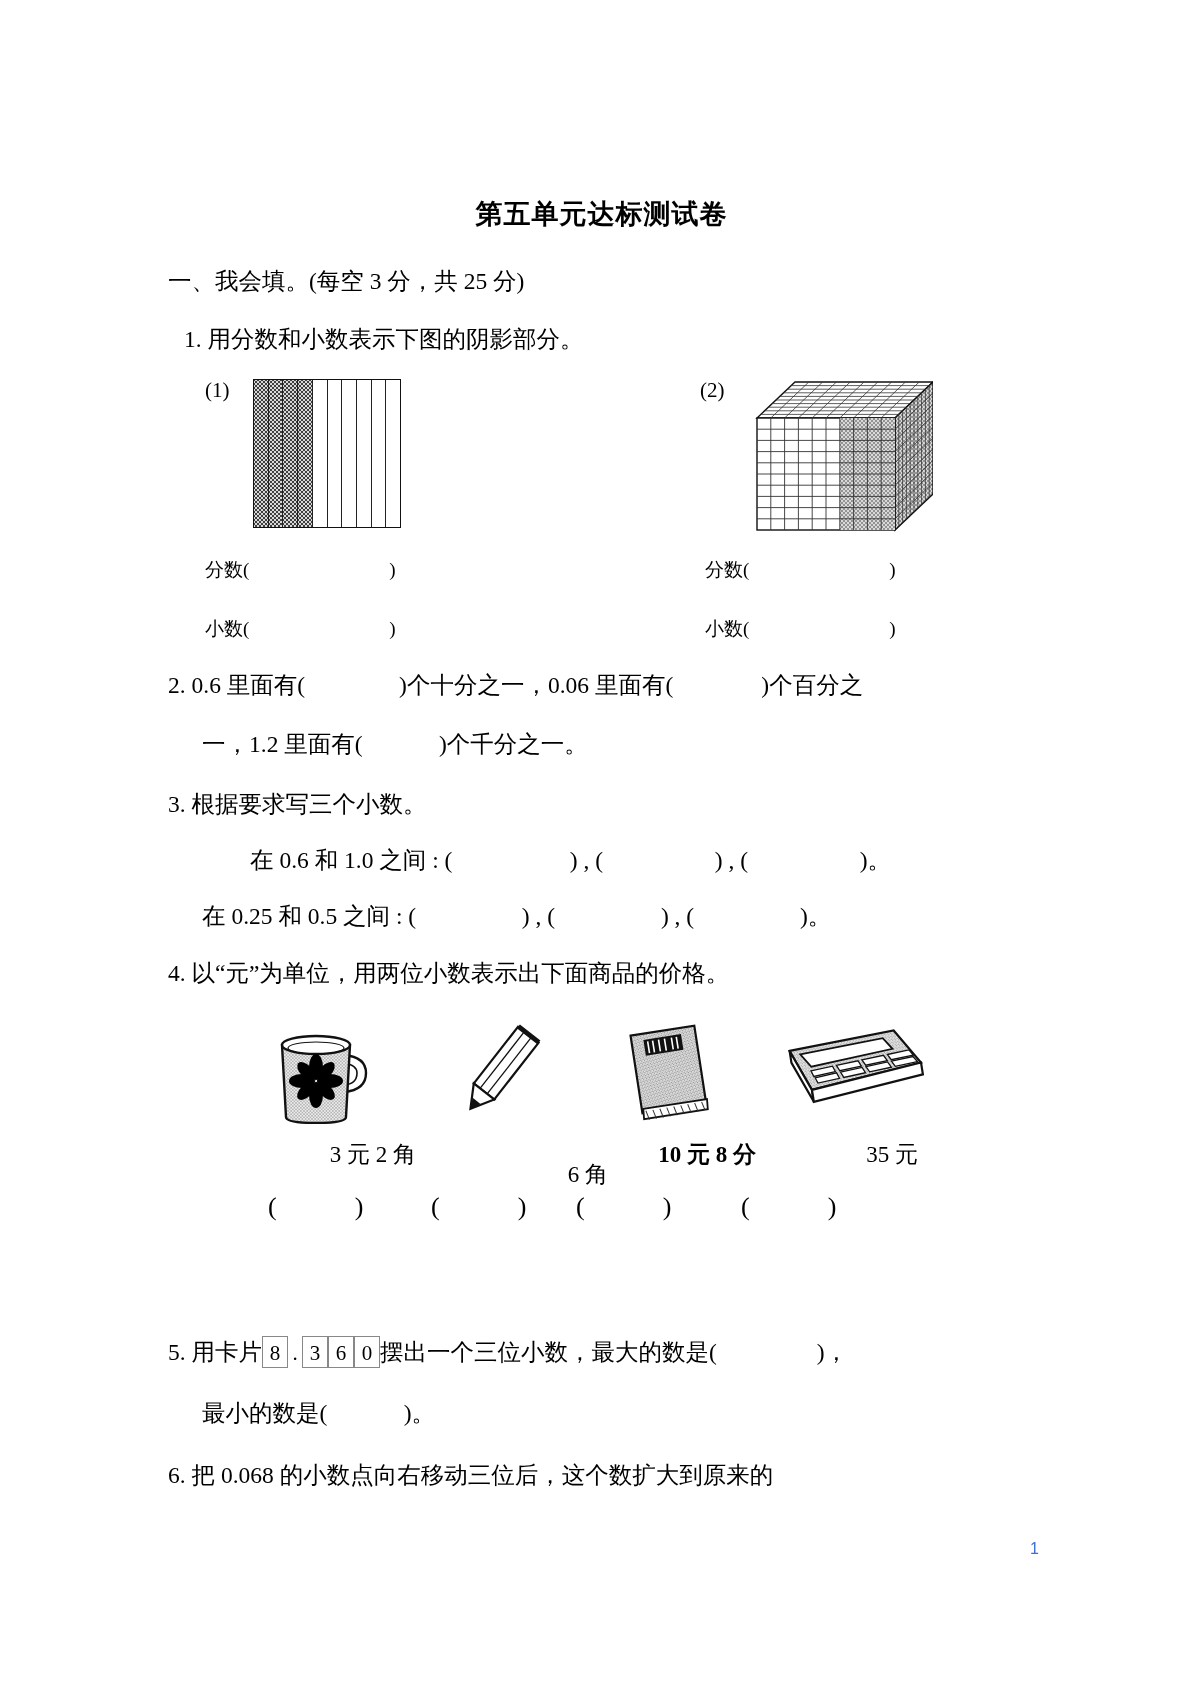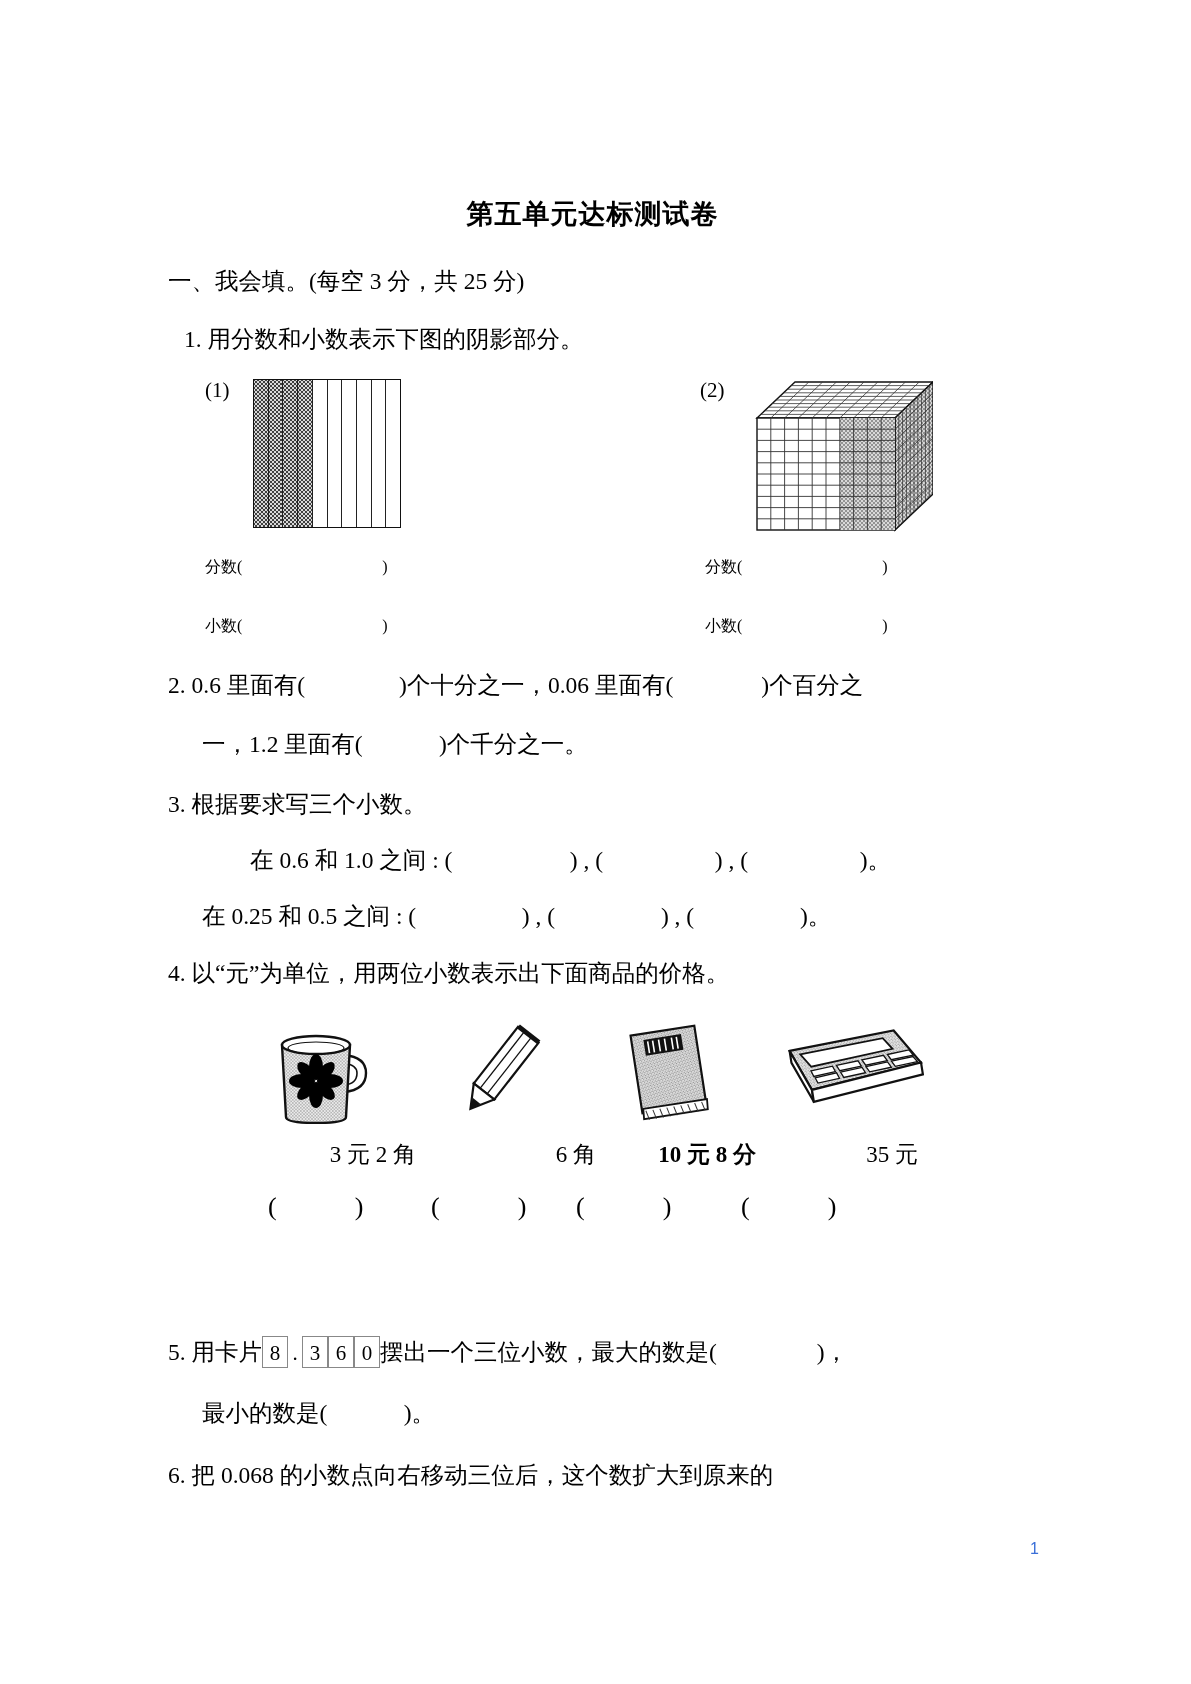--- a/index.html
+++ b/index.html
@@ -16,21 +16,21 @@
     overflow: hidden;
   }
   .page {
     position: absolute;
     left: 0; top: 0;
     width: 1191px;
     height: 1684px;
   }
   .doc-title {
     position: absolute;
-    left: 6px;
+    left: 15px;
     top: 196px;
     width: 1173px;
     text-align: center;
     font-family: "DejaVu Sans", "Liberation Sans", sans-serif;
     font-weight: bold;
     font-size: 27px;
     letter-spacing: 1px;
   }
   .block {
     position: absolute;
@@ -85,21 +85,21 @@
     left: 700px; top: 378px;
     font-size: 21px;
   }
   .fig2 {
     position: absolute;
     left: 747px; top: 372px;
     width: 186px; height: 166px;
   }
 
   
-  .ansrow { position: absolute; font-size: 16px; white-space: pre; }
+  .ansrow { position: absolute; font-size: 19px; white-space: pre; }
   .ans-fen-l  { left: 205px; top: 557px; }
   .ans-xiao-l { left: 205px; top: 616px; }
   .ans-fen-r  { left: 705px; top: 557px; }
   .ans-xiao-r { left: 705px; top: 616px; }
 
   
   .goods {
     position: absolute;
     left: 230px; top: 1018px;
     width: 720px; height: 110px;
@@ -398,21 +398,21 @@
             <polygon points="87,49.4 109,48.2 112,54 89.8,55.2"></polygon>
             <polygon points="113,48 135,46.8 138.6,52.6 116,53.8"></polygon>
           </g>
         </g>
       </svg>
     </div>
   </div>
 
   <div class="price-row">
     <div class="price" style="left:88px;width:160px;">3 元 2 角</div>
-    <div class="price" style="left:268px;width:160px;">6 角</div>
+    <div class="price" style="left:280px;width:160px;margin-top:20px;">6 角</div>
     <div class="price" style="left:428px;width:160px;font-weight:bold;">10 元 8 分</div>
     <div class="price" style="left:590px;width:160px;">35 元</div>
   </div>
 
   <div class="paren-row">
     <div class="paren-pair" style="left:100px;">(            )</div>
     <div class="paren-pair" style="left:263px;">(            )</div>
     <div class="paren-pair" style="left:408px;">(            )</div>
     <div class="paren-pair" style="left:573px;">(            )</div>
   </div>

